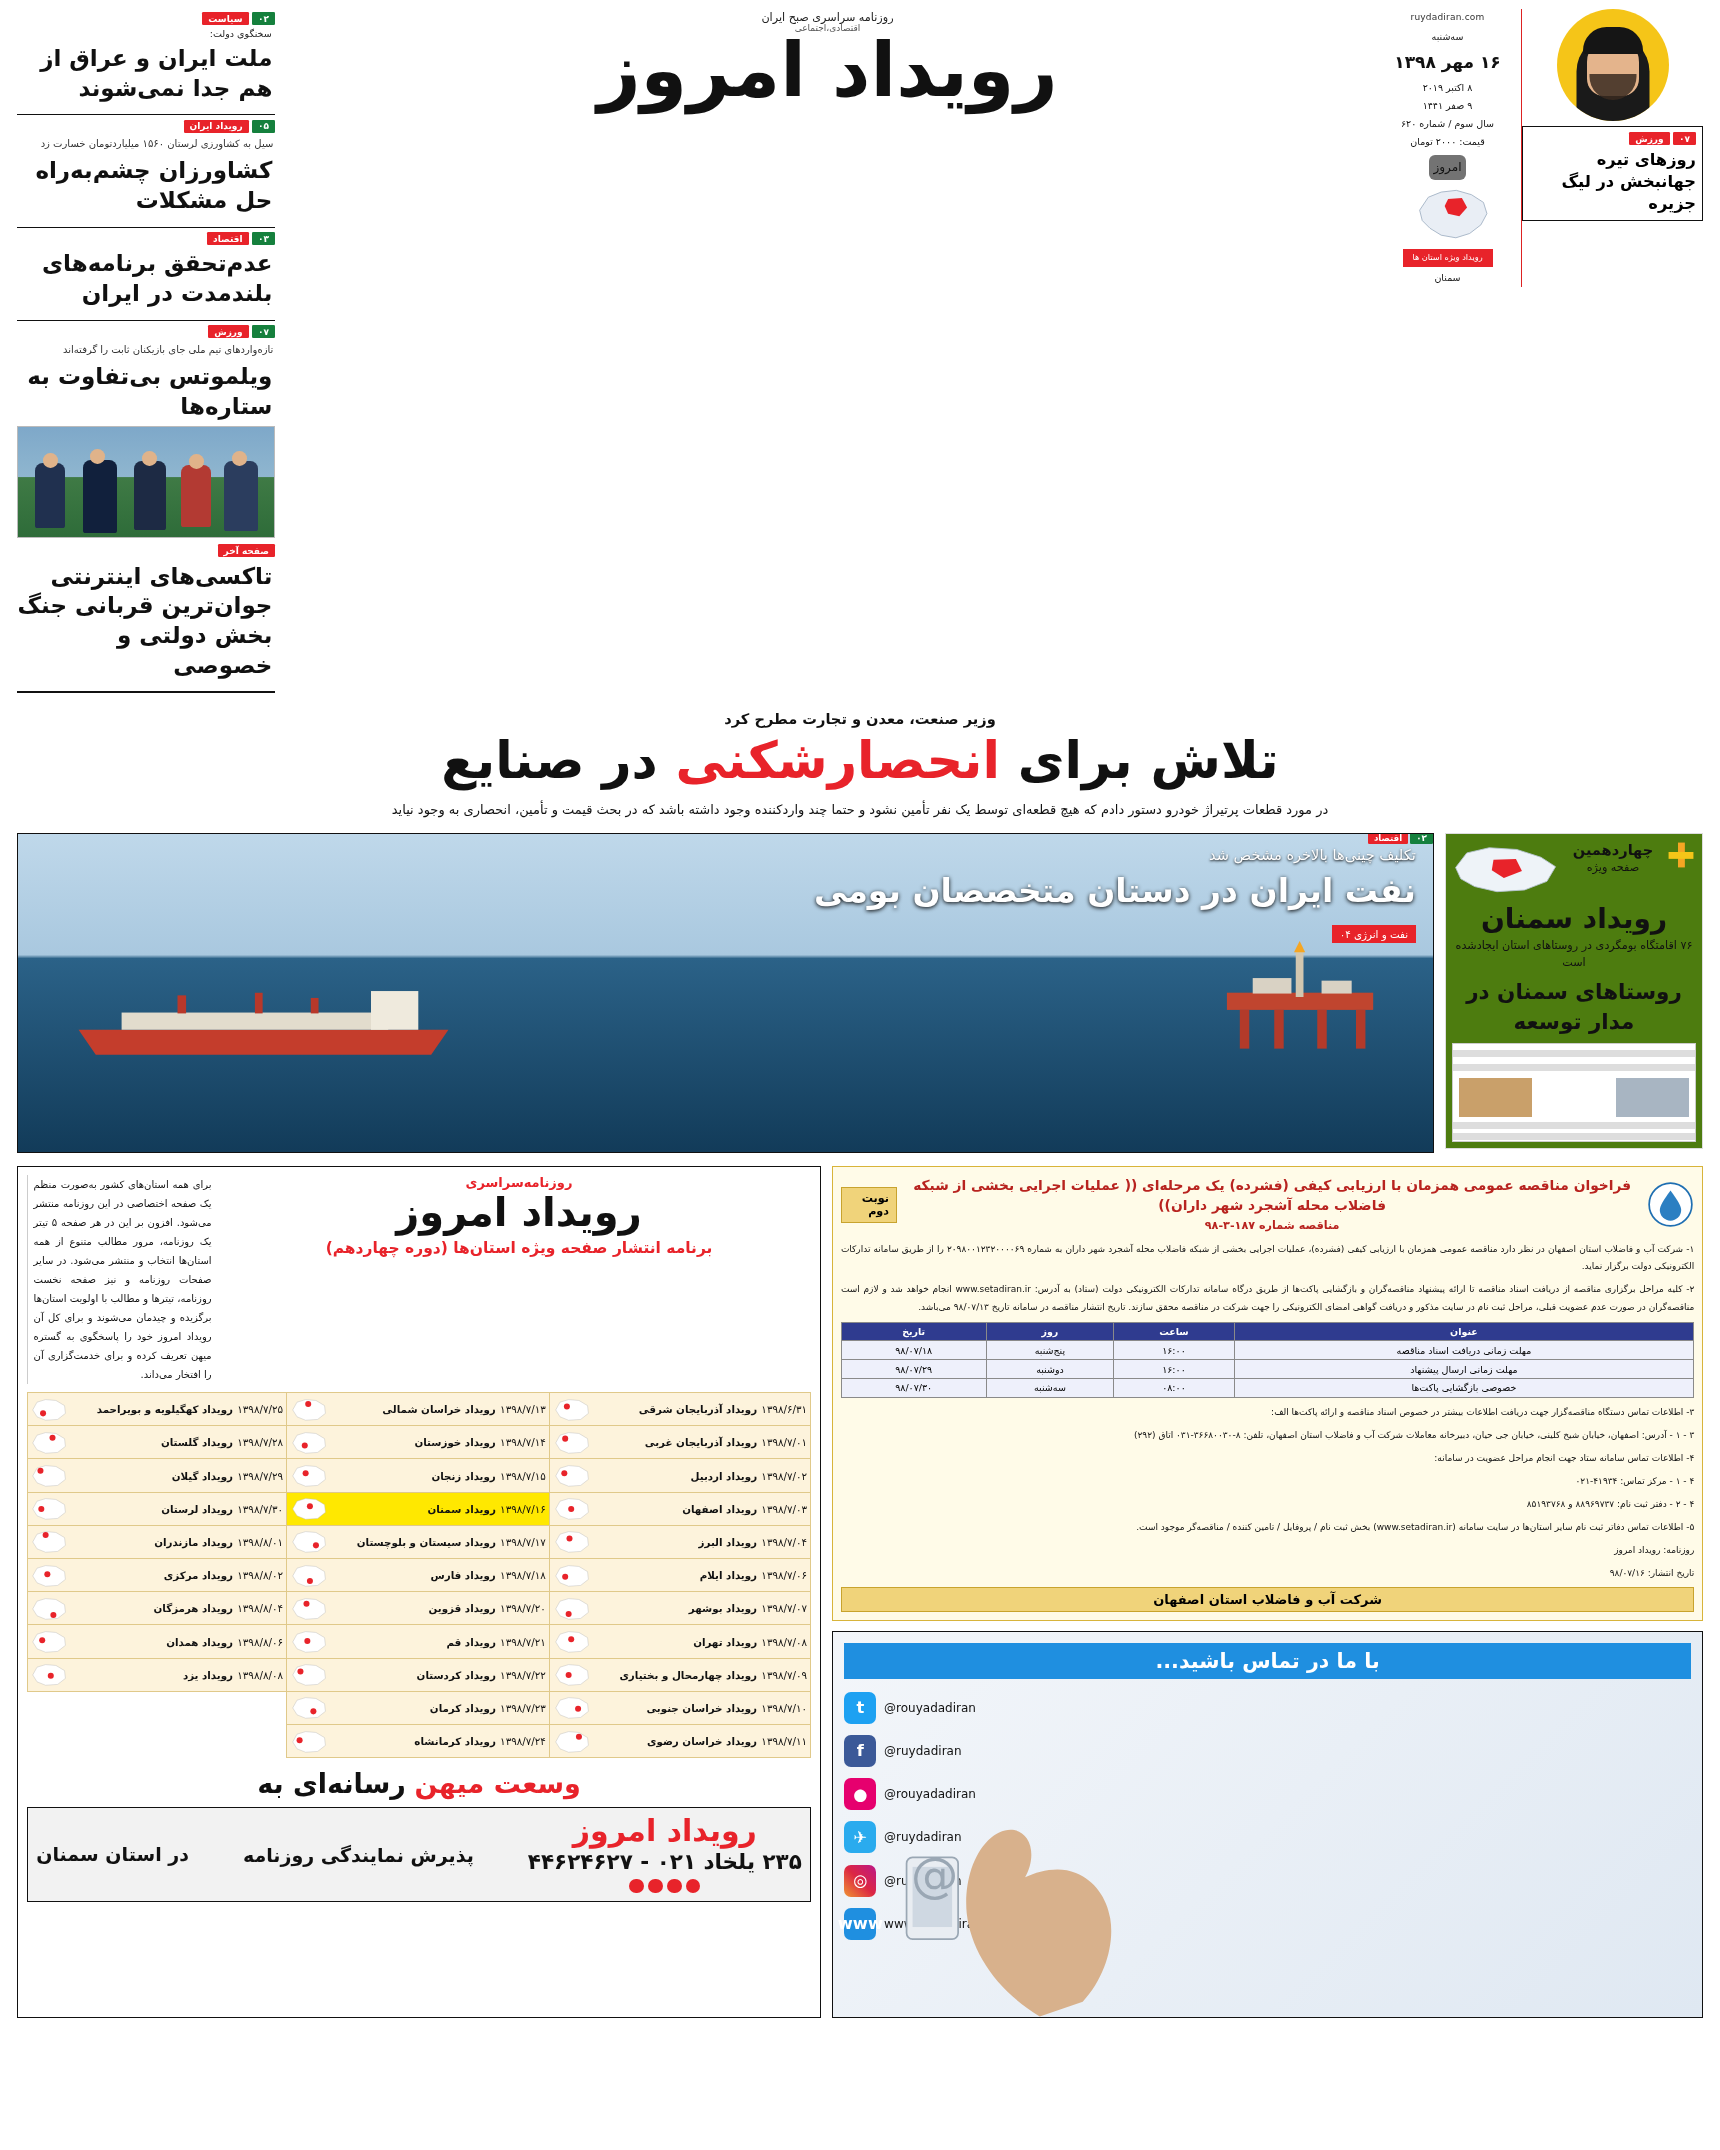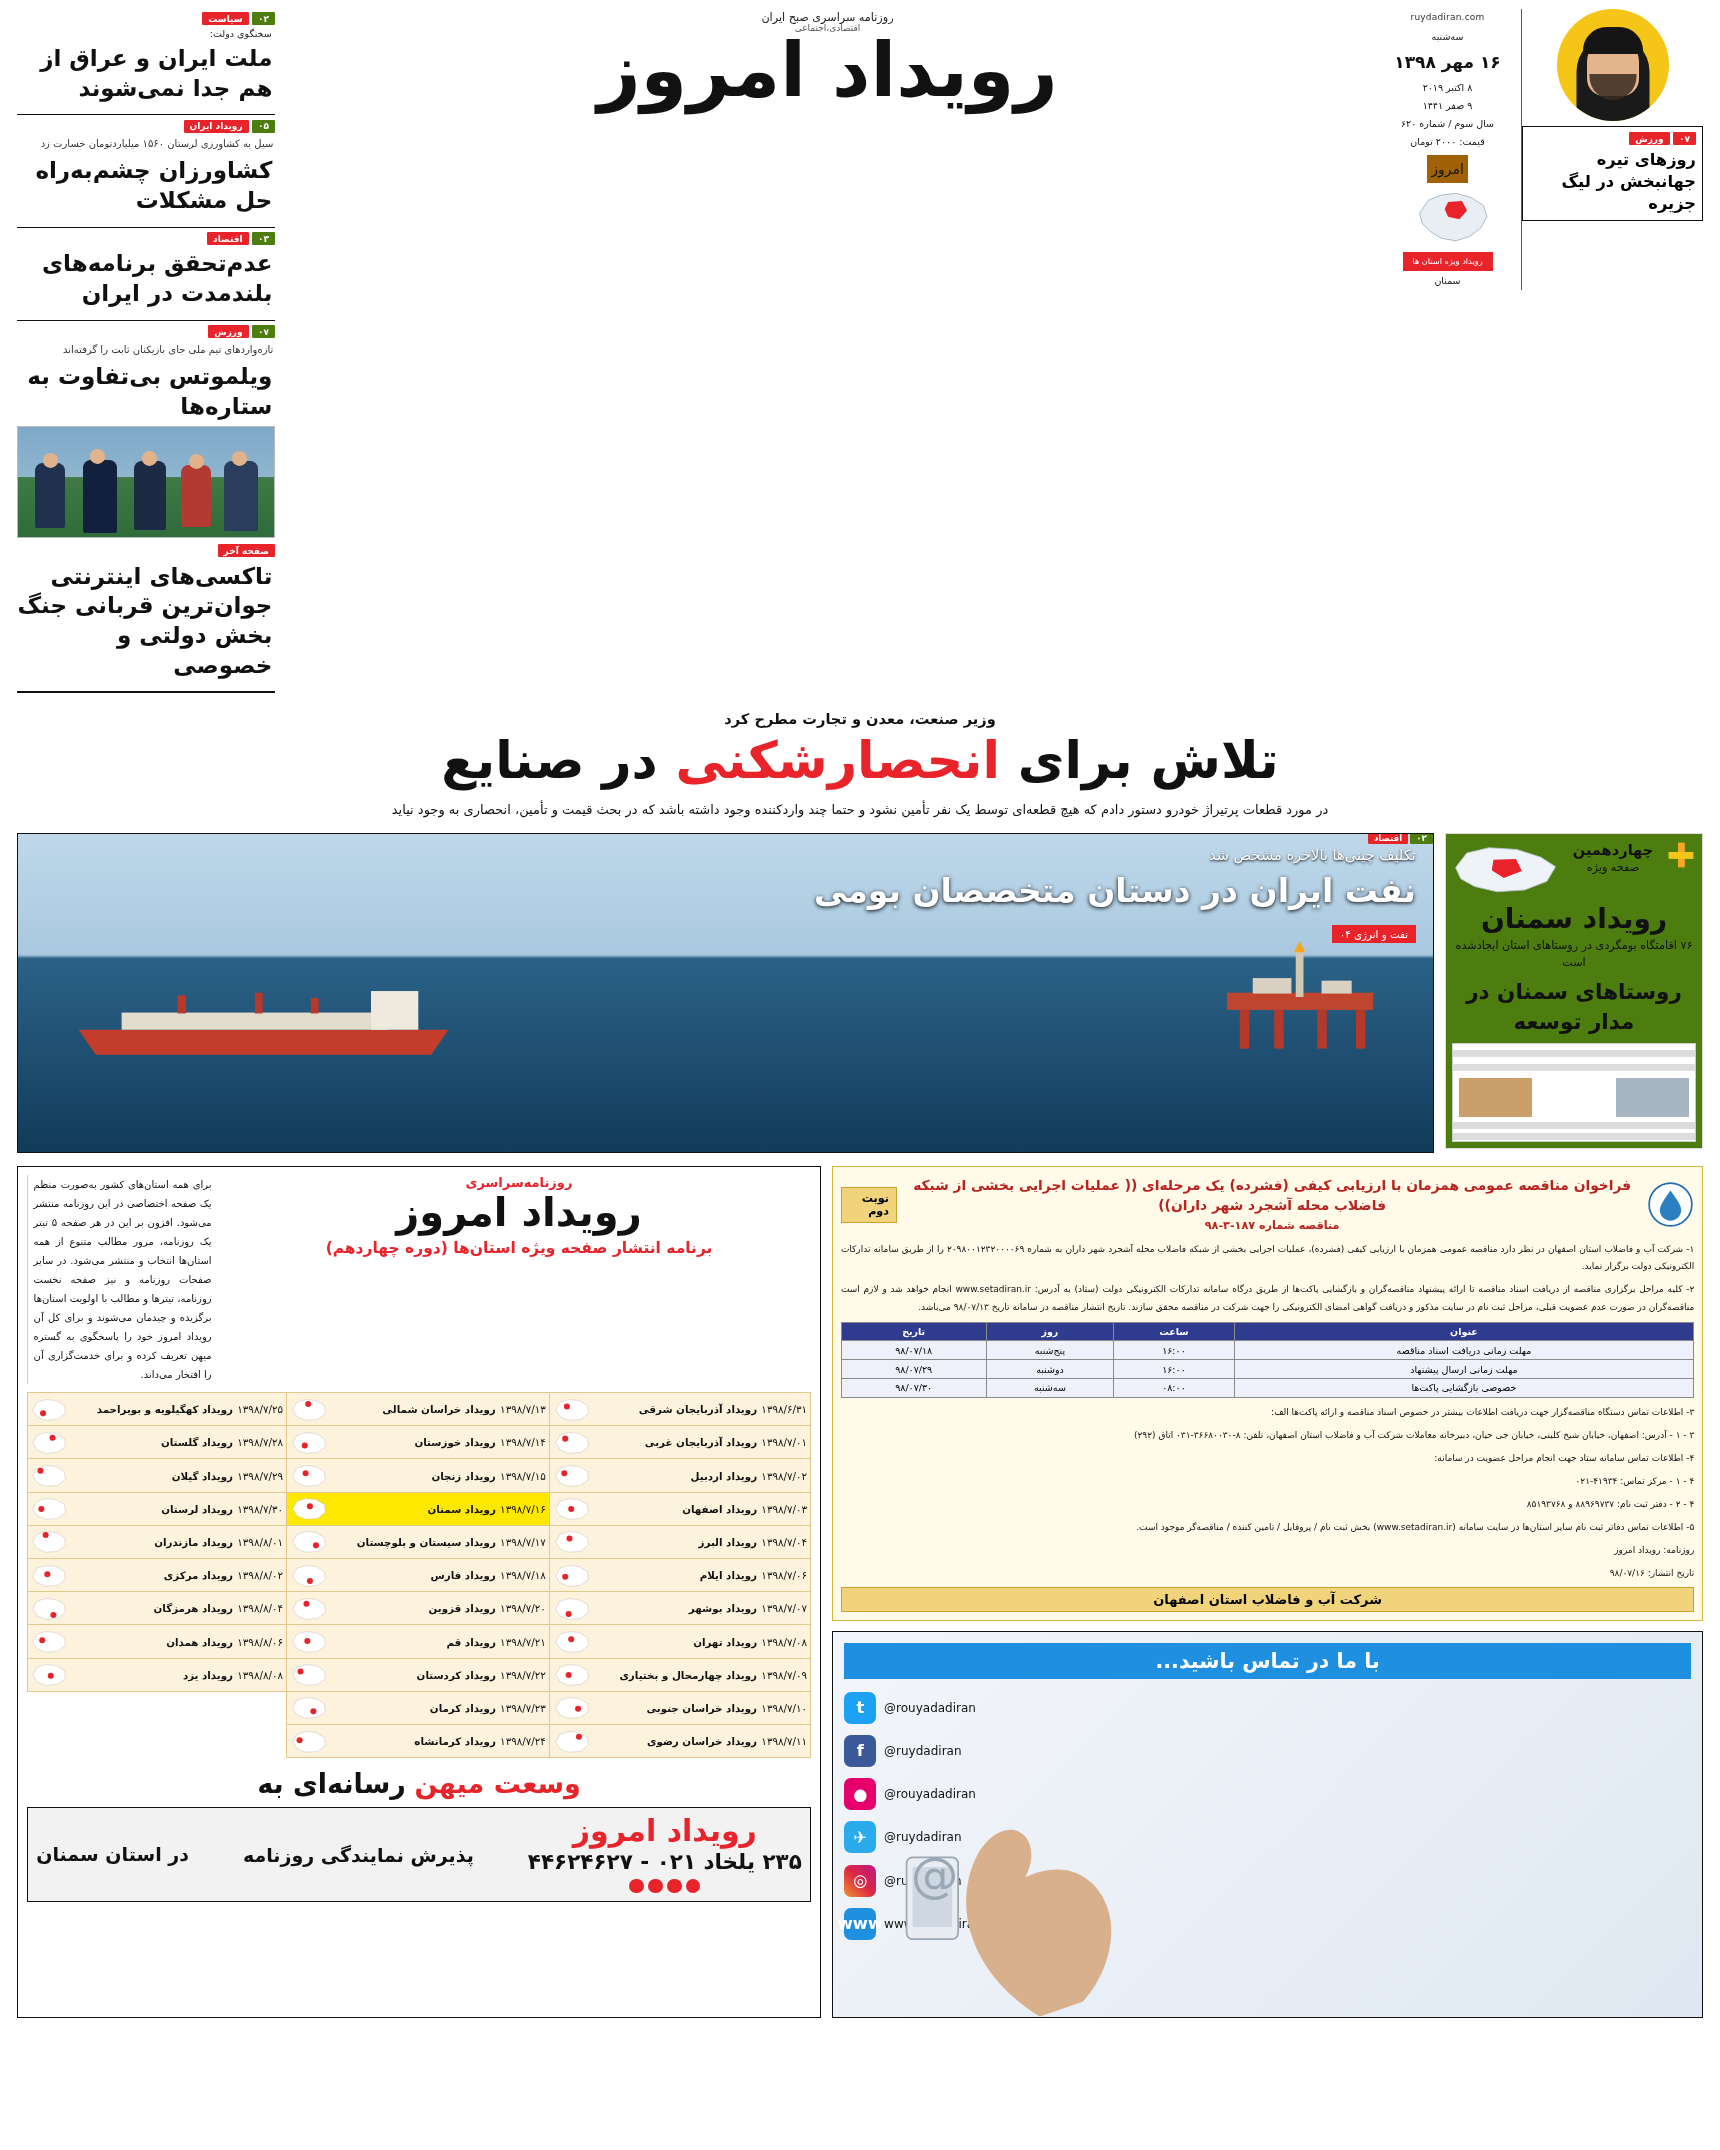--- a/index.html
+++ b/index.html
@@ -14,21 +14,21 @@
 
   
   .masthead { display: flex; flex-direction: row-reverse; align-items: flex-start; padding: 8.6px 0 4.3px 0; }
   .mh-mid { flex: 1 1 auto; position: relative; }
 
   
   .sidebar { width: 258px; }
   .side-tagline { font-size: 9.5px; color:#222; text-align: right; padding: 0.9px 3.4px 2.6px 0;}
   .tag-row { display:flex; flex-direction: row; gap:3.4px; justify-content: flex-start; margin: 3.4px 0 1.7px 0;}
   .tag { background:#e8232a; color:#fff; font-size: 9px; padding: 1.7px 6px; border-radius: 1.3px; font-weight:bold;}
-  .tag.dark { background:#4d7c0f; }
+  .tag.dark { background:#15803d; }
   .side-head { font-size: 23px; line-height: 1.3; font-weight: bold; color:#111; text-align: right; padding: 2.6px 2.6px 4.3px 0; }
   .side-sub { font-size: 10px; color:#333; text-align: right; padding: 1.7px 1.7px 2.6px 0; line-height:1.5;}
   .hr-thin { border-top: 0.9px solid #111; margin: 6px 0 4.3px 0; }
   .hr-thick { border-top: 2.2px solid #111; margin: 5.2px 0 5.2px 0; }
 
   .side-photo { width: 100%; height: 112px; background:#2f6f3f; position:relative; overflow:hidden; border:0.4px solid #bbb;}
   .side-photo .sky { position:absolute; inset:0; background:linear-gradient(#7ea8c9, #8fb6cf 45%, #3f7a45 46%, #2e6c39); }
   .side-photo .p1 { position:absolute; left:17px; bottom:8.6px; width:30px; height:65px; background:#20304f; border-radius:7.7px 7.7px 2.6px 2.6px;}
   .side-photo .p2 { position:absolute; left:65px; bottom:4.3px; width:34px; height:73px; background:#11203c; border-radius:7.7px 7.7px 2.6px 2.6px;}
   .side-photo .p3 { position:absolute; left:116px; bottom:6.9px; width:32px; height:69px; background:#1d2a44; border-radius:7.7px 7.7px 2.6px 2.6px;}
@@ -218,21 +218,21 @@
         <div class="brand-left-info">
           <div class="site">ruydadiran.com</div>
           <div>سه‌شنبه</div>
           <div class="big">۱۶ مهر ۱۳۹۸</div>
           <div>۸ اکتبر ۲۰۱۹</div>
           <div>۹ صفر ۱۴۴۱</div>
           <div>سال سوم / شماره ۶۲۰</div>
           <div>قیمت: ۲۰۰۰ تومان</div>
 
           <div class="iran-map-box" style="margin:4.3px auto 0;">
-            <div style="font-size:14px;background:#a16207;display:inline-block;padding:0.9px 4.3px;">امروز</div>
+            <div style="font-size:12px;background:#737373;display:inline-block;padding:0.9px 4.3px;border-radius:6px;">امروز</div>
             <div class="iran-map">
               <svg viewBox="0 0 190 160">
                 <path d="M20,70 L40,40 L70,28 L105,24 L140,34 L168,52 L176,78 L162,104 L136,124 L104,134 L70,128 L44,112 L26,94 Z" fill="#e9eef5" stroke="#9fb0c2" stroke-width="2"></path>
                 <path d="M86,44 L118,42 L130,64 L112,84 L86,78 L78,60 Z" fill="#e8232a"></path>
               </svg>
             </div>
             <div style="font-size:8.2px;background:#e8232a;color:#fff;display:block;padding:1.3px 2.6px;">رویداد ویژه استان ها</div>
             <div class="map-cap2">سمنان</div>
           </div>
         </div>

